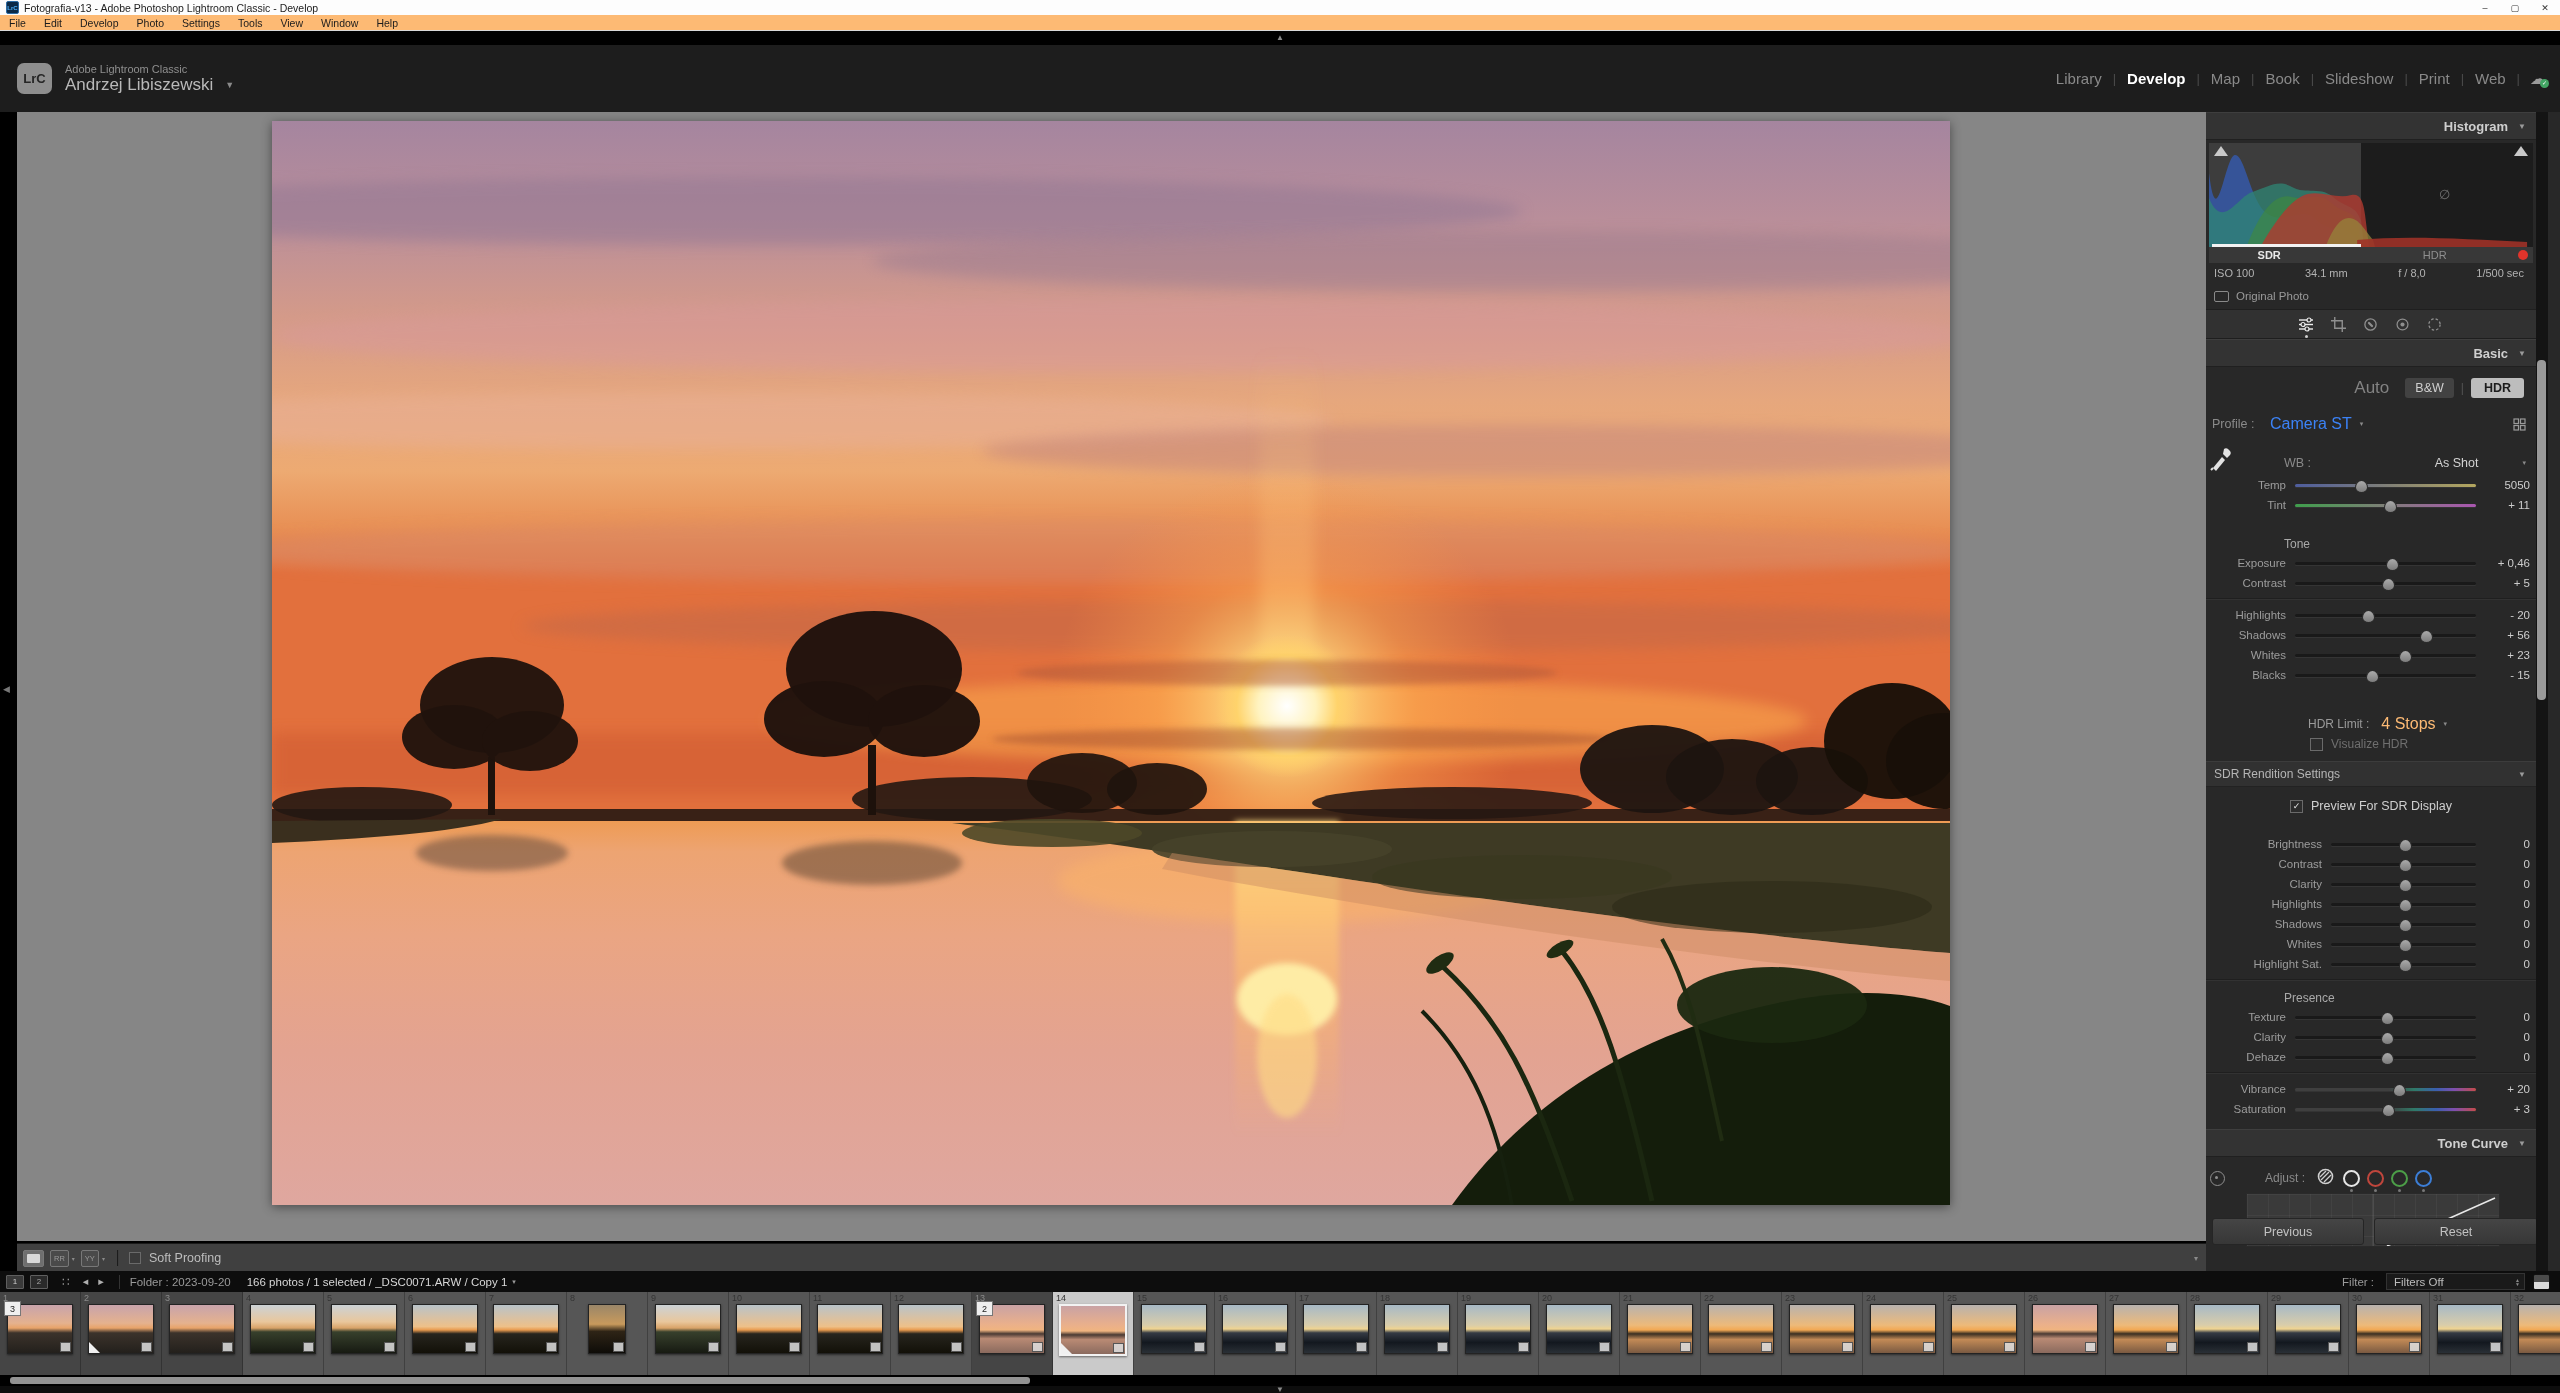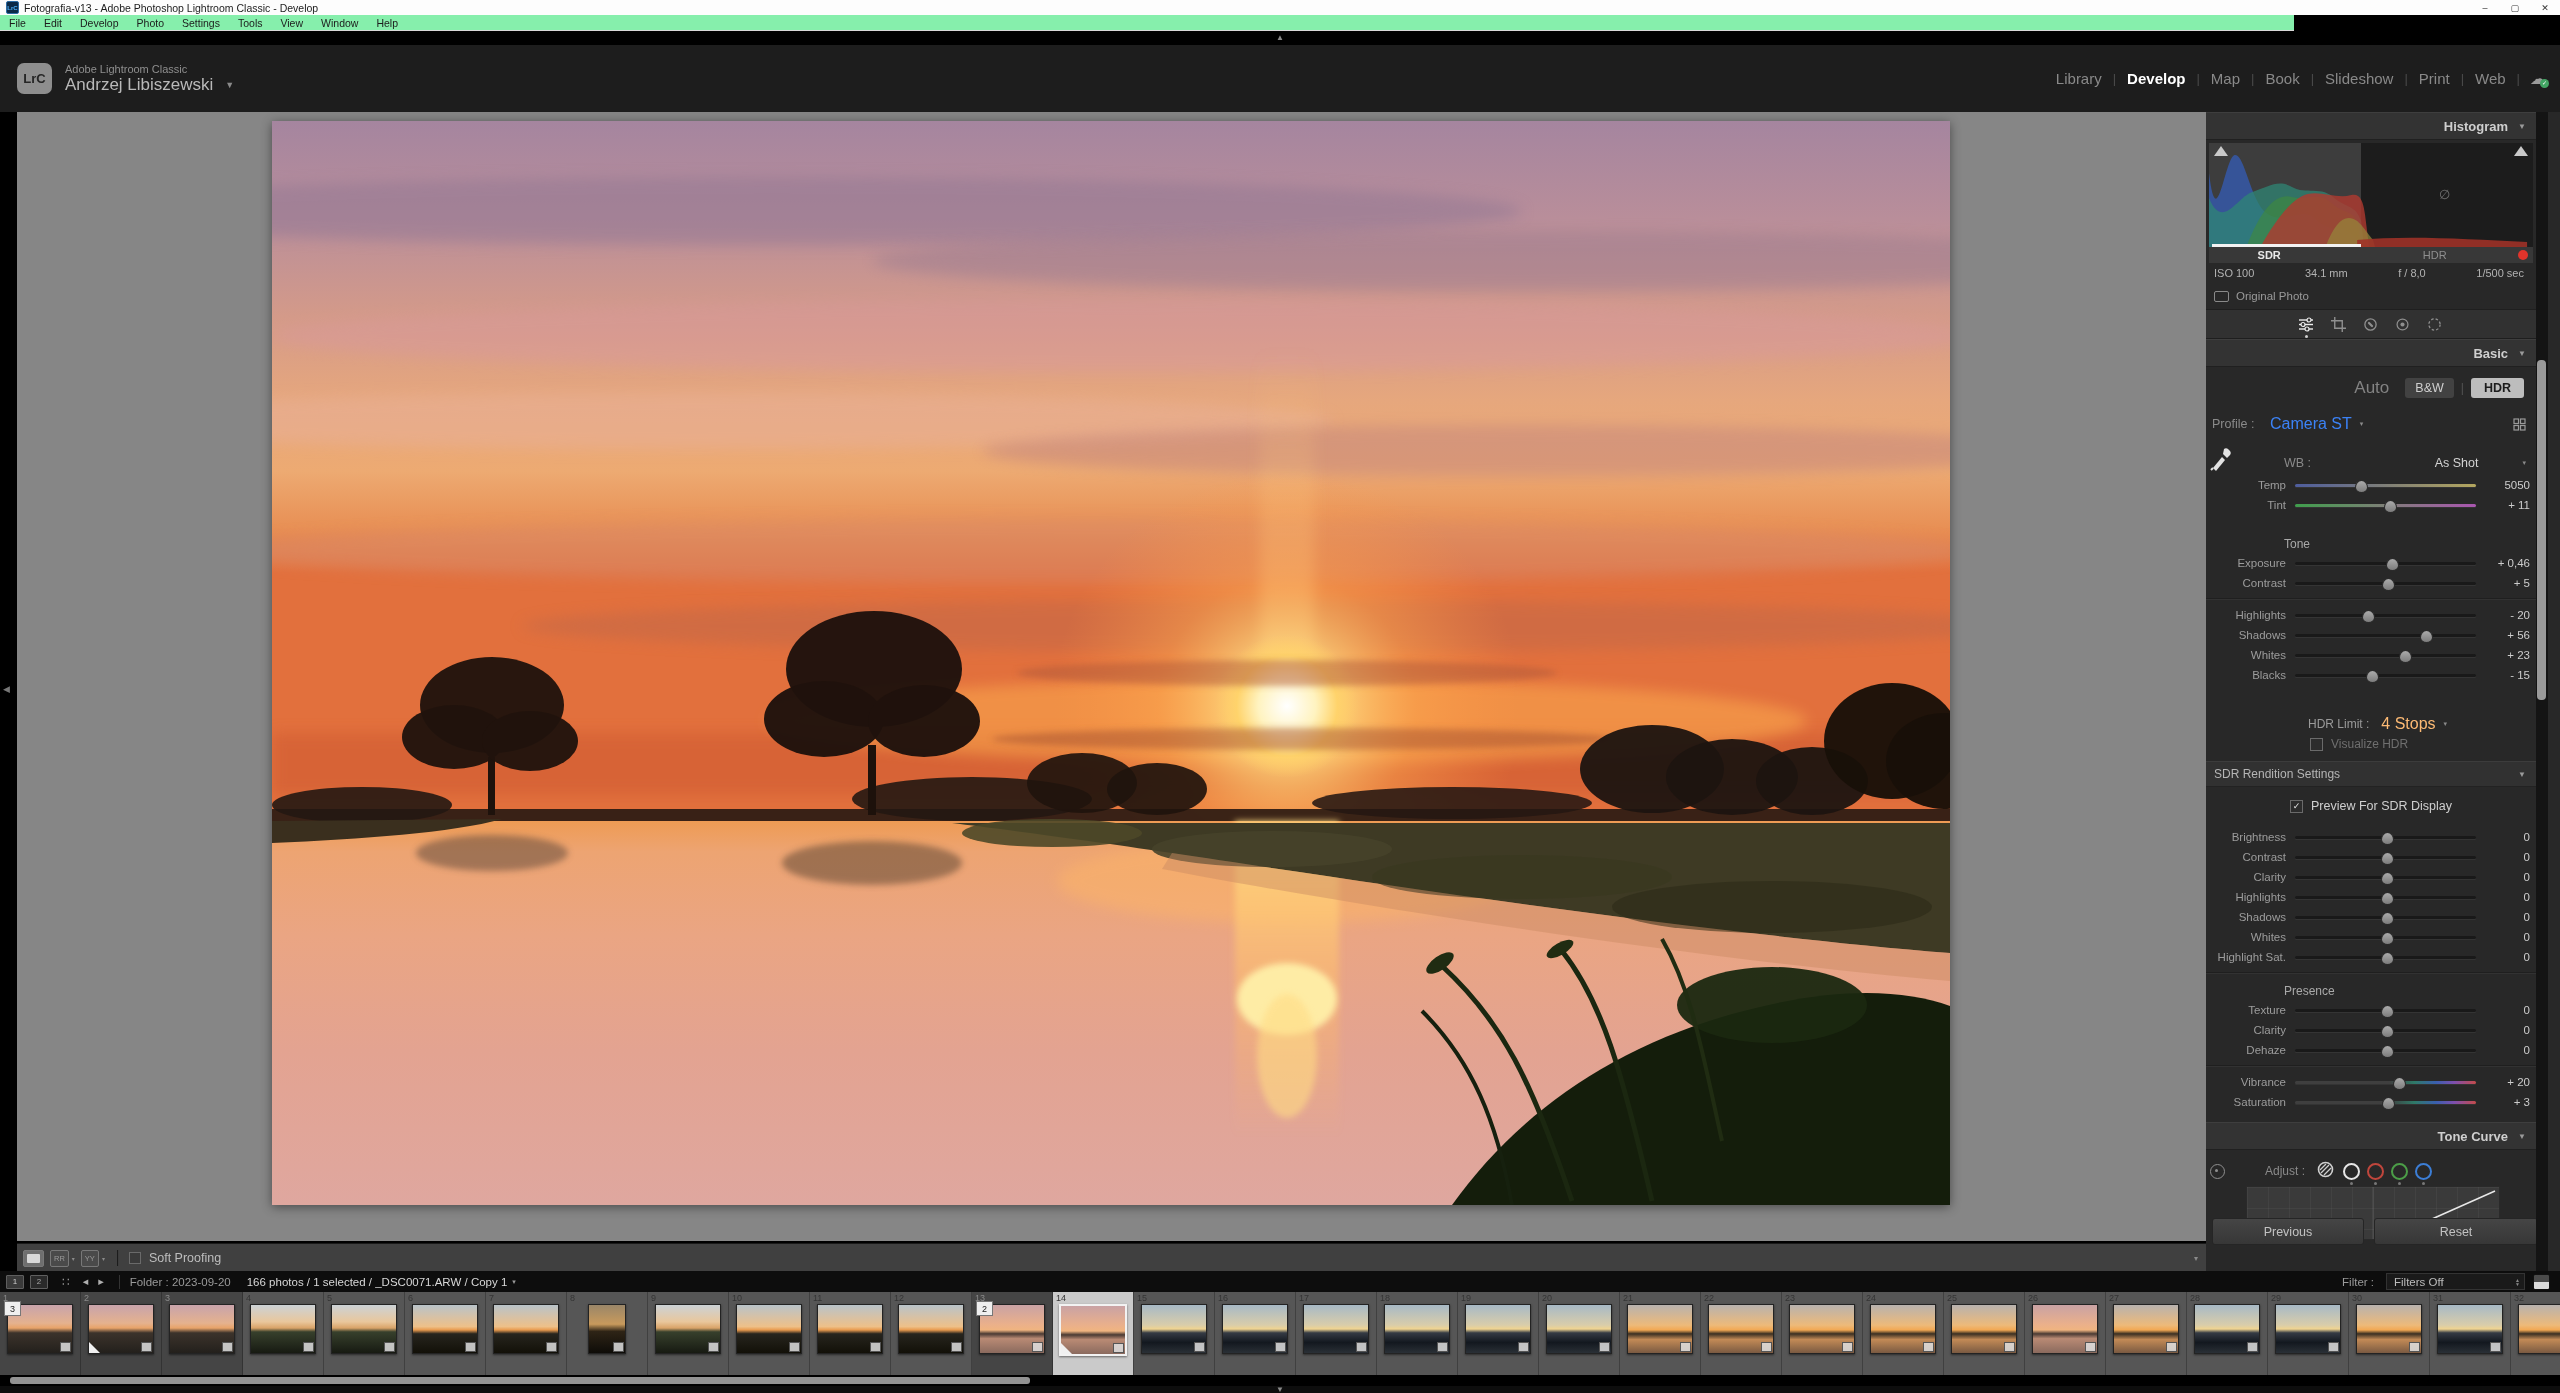--- a/index.html
+++ b/index.html
@@ -7,21 +7,21 @@
        font-family:"Liberation Sans",sans-serif;-webkit-font-smoothing:antialiased;}
   .abs{position:absolute;}
 
   
   #titlebar{left:0;top:0;width:2560px;height:15px;background:#fdfdfd;display:flex;align-items:center;}
   #lrc-app-icon{width:11px;height:11px;margin:0 5px 0 6px;background:#0c2a47;border:1px solid #2d6ca5;border-radius:2px;
      color:#4db3ff;font-size:6px;font-weight:bold;display:flex;align-items:center;justify-content:center;}
   #title-text{font-size:10.5px;color:#1c1c1c;}
   #win-controls{margin-left:auto;display:flex;align-items:center;height:100%;}
   .winbtn{width:30px;height:100%;display:flex;align-items:center;justify-content:center;font-size:9px;color:#333;}
-  #menubar{left:0;top:15px;width:2294px;height:15px;background:#86efac;display:flex;align-items:center;border-bottom:1px solid #d8d8d8;}
+  #menubar{left:0;top:15px;width:2560px;height:15px;background:#fdba74;display:flex;align-items:center;border-bottom:1px solid #d8d8d8;}
   .menu-item{font-size:10.5px;color:#1c1c1c;padding:0 9px;}
 
   
   #top-gap{left:0;top:31px;width:2560px;height:14px;background:#000;}
   .collapse{color:#8a8a8a;font-size:8px;line-height:8px;}
   #header{left:0;top:45px;width:2560px;height:67px;background:#1d1d1d;display:flex;align-items:center;}
   #identity{display:flex;align-items:center;margin-left:17px;}
   #id-logo{width:35px;height:31px;background:#8e8e8e;border-radius:7px;color:#262626;font-weight:bold;font-size:13px;
      display:flex;align-items:center;justify-content:center;margin-right:13px;}
   #id-app{font-size:11px;color:#8f8f8f;}
@@ -558,21 +558,21 @@
     </div>
 
     <div id="sdr-bar">
       <span>SDR Rendition Settings</span>
       <span class="caret">▼</span>
     </div>
     <div class="rowflex" id="preview-row">
       <span class="cbox">✓</span>
       <span id="preview-label">Preview For SDR Display</span>
     </div>
-    <div id="sdr-sliders" style="margin-top:10px;">
+    <div id="sdr-sliders" style="margin-top:17px;padding-left:36px;">
         <div class="srow">
           <span class="slabel">Brightness</span>
           <div class="strack">
             <div class="sthumb" style="left: 50%;"></div>
           </div>
           <span class="sval">0</span>
         </div>
         <div class="srow">
           <span class="slabel">Contrast</span>
           <div class="strack">

